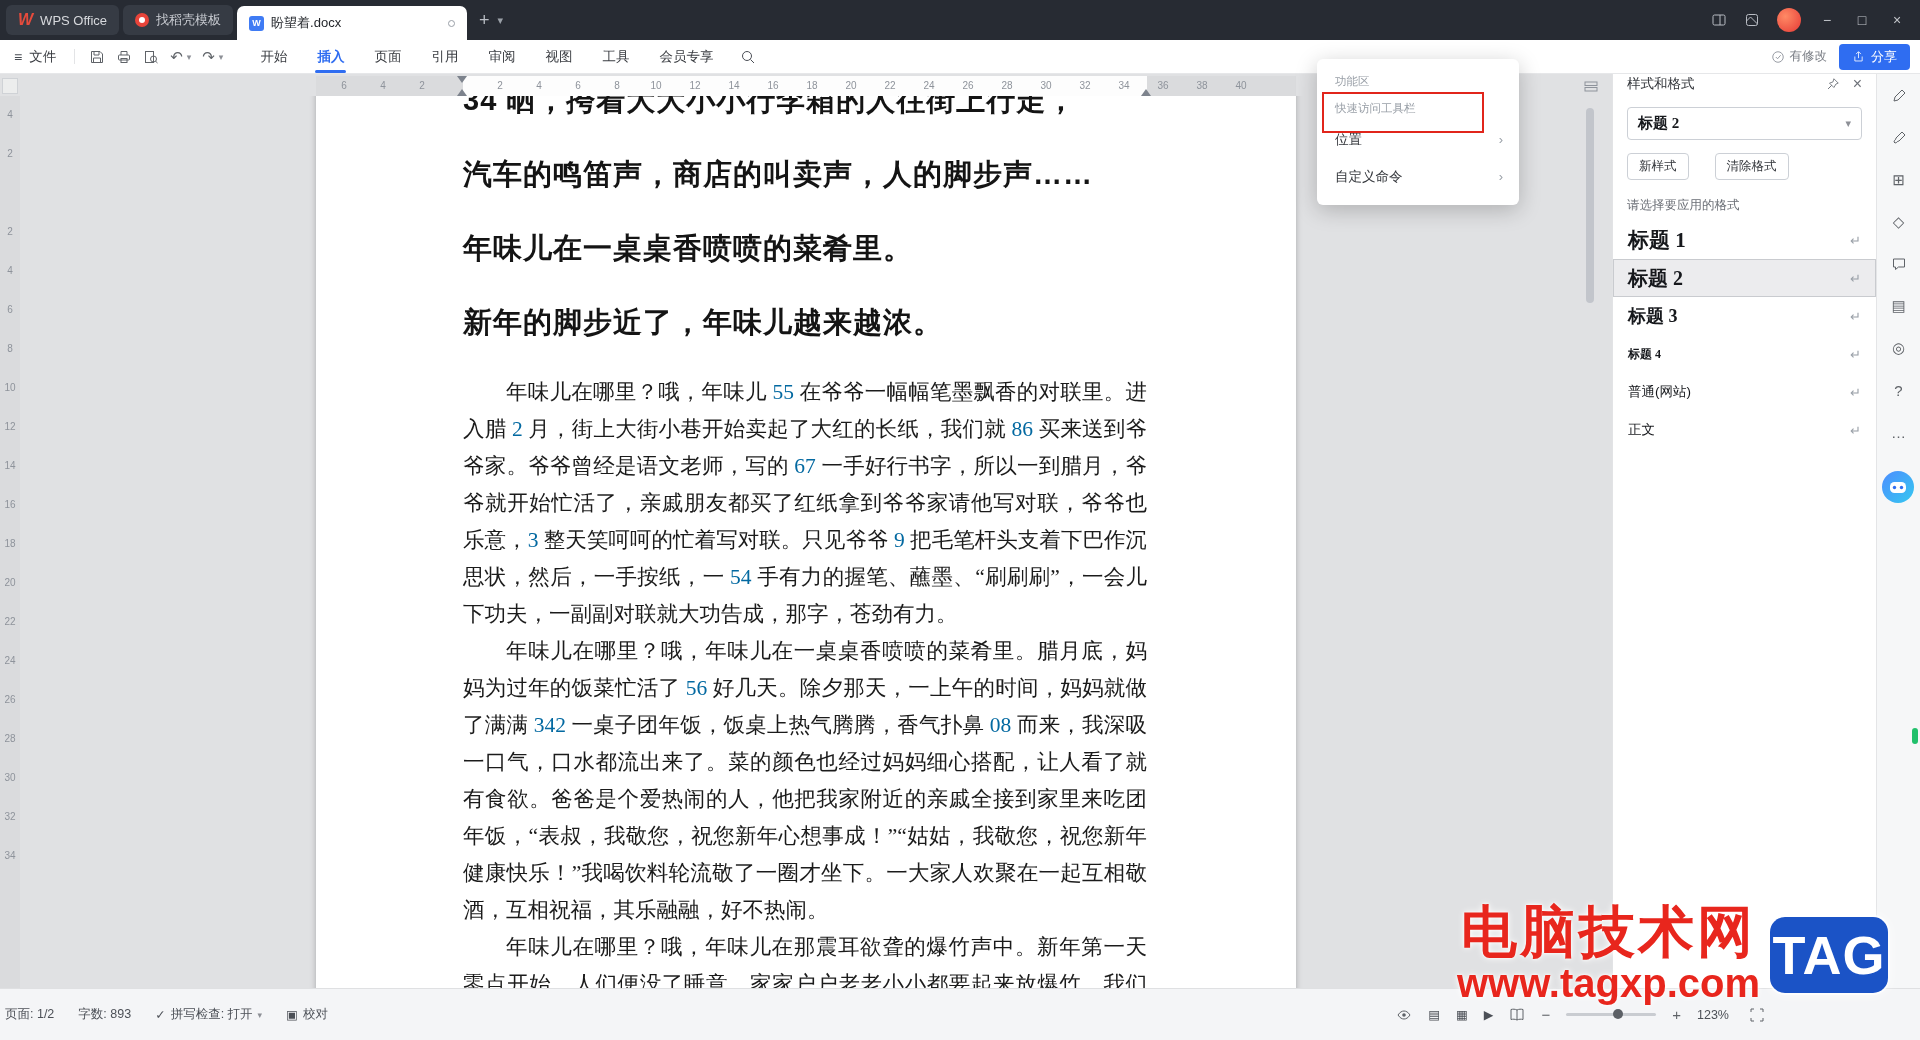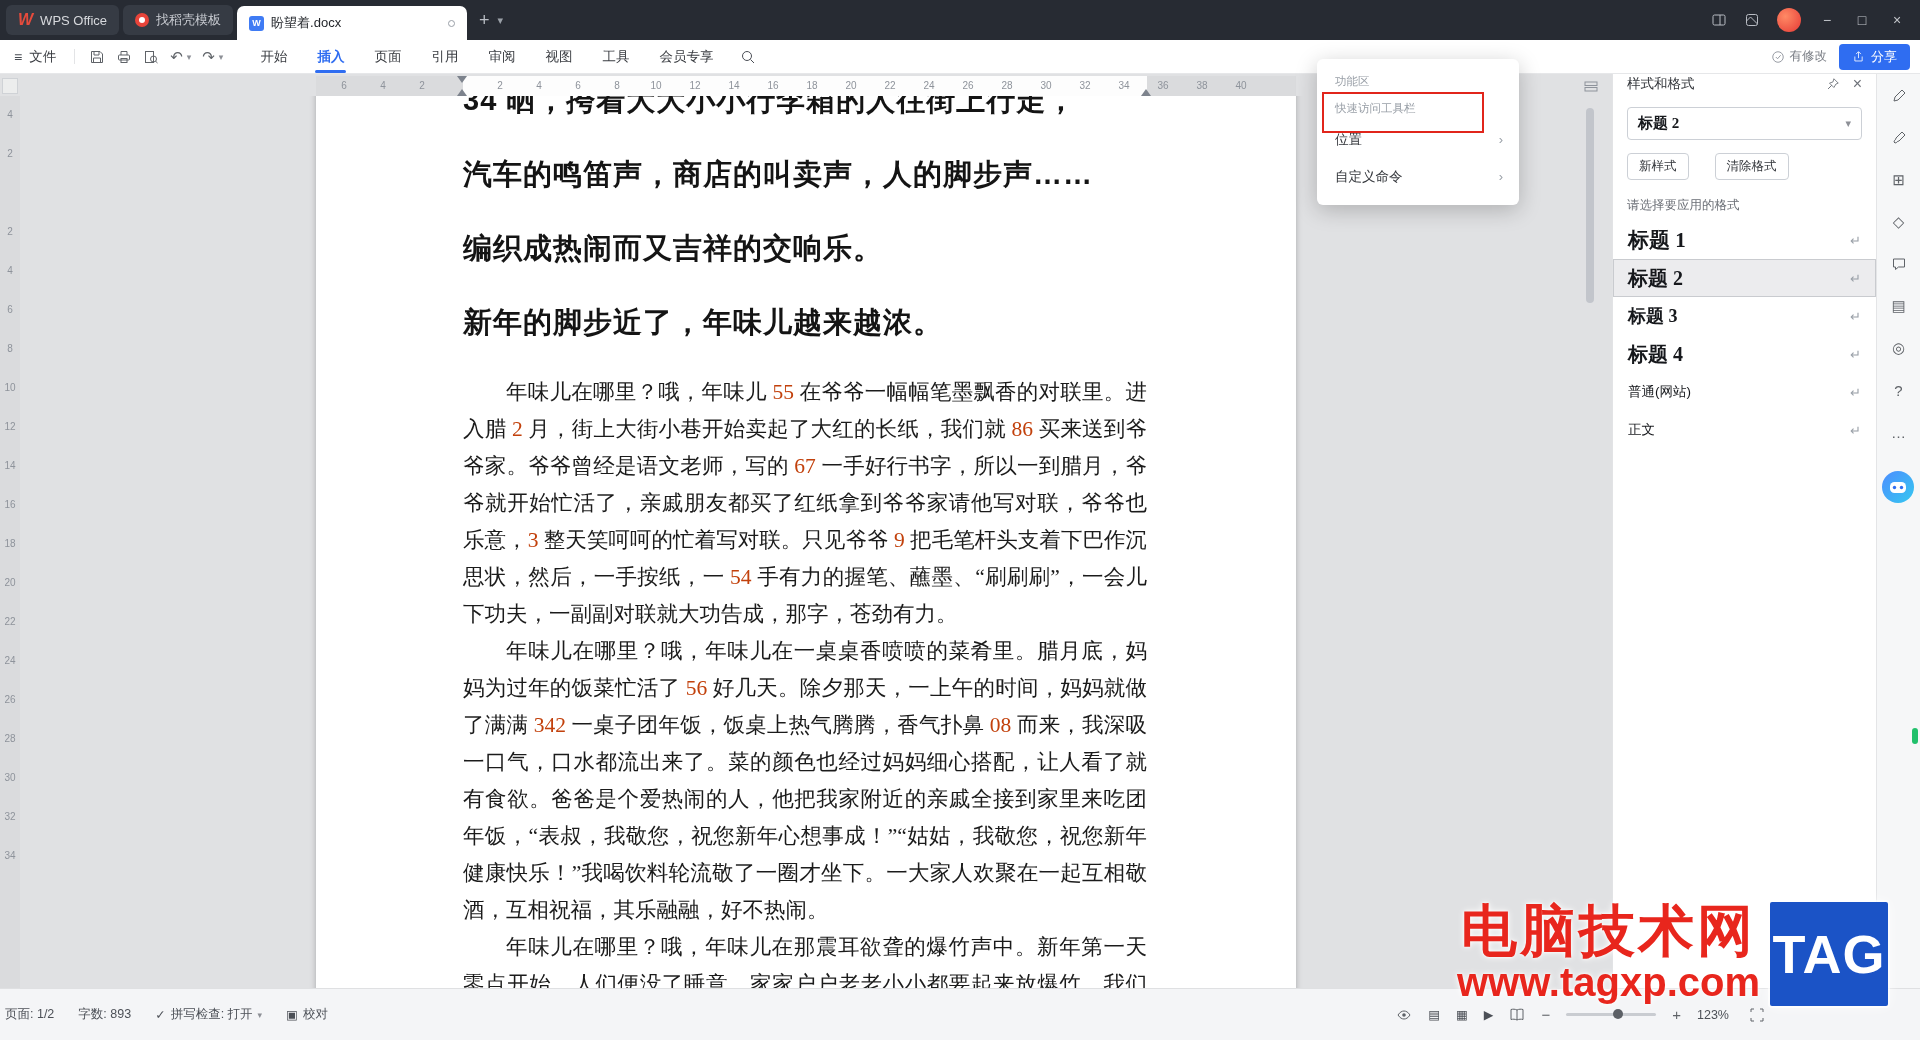--- a/index.html
+++ b/index.html
@@ -51,21 +51,21 @@
 .im.hg{left:141px;bottom:0;border-bottom:7px solid #7d838d;}
 .im.ri{left:825px;bottom:0;border-bottom:7px solid #7d838d;}
 .v-ruler{position:absolute;left:0;top:96px;width:20px;bottom:38px;background:#dadbdd;z-index:9;}
 .vnum{position:absolute;left:0;width:20px;text-align:center;font-size:10px;color:#8e939b;}
 
 
 .doc-viewport{position:absolute;left:20px;top:96px;width:1584px;bottom:38px;overflow:hidden;}
 .page{position:absolute;left:296px;top:-30px;width:980px;height:1560px;background:#fff;box-shadow:0 0 6px rgba(0,0,0,.25);padding:12px 149px 0 147px;cursor:text;}
 .doc-heading{font-weight:700;font-size:29px;line-height:44px;color:#141414;margin-bottom:30px;letter-spacing:1px;}
 .doc-para{font-family:"Liberation Serif","DejaVu Serif",serif;font-size:21.5px;line-height:37px;color:#1b1b1b;text-align:justify;text-indent:2em;}
-.ins{color:#c2410c;}
+.ins{color:#0369a1;}
 .doc-scrollbar{position:absolute;left:1586px;top:108px;width:8px;height:195px;border-radius:4px;background:#c2c5cb;z-index:12;}
 .ruler-toggle{position:absolute;left:1583px;top:78px;z-index:12;}
 
 
 .ctx-menu{position:absolute;left:1317px;top:59px;width:202px;background:#fff;border-radius:6px;box-shadow:0 5px 22px rgba(0,0,0,.22);padding:8px 0 10px;z-index:60;}
 .ctx-label{padding:7px 18px 5px;font-size:11.5px;color:#9aa0a8;}
 .ctx-item{height:37px;display:flex;align-items:center;justify-content:space-between;padding:0 16px 0 18px;font-size:13.5px;color:#33363b;}
 .chev{color:#9aa0a8;font-size:13px;}
 .annotation-box{position:absolute;left:5px;top:33px;width:162px;height:41px;border:2px solid #e1251b;pointer-events:none;}
 
@@ -80,21 +80,21 @@
 .sel-caret{color:#8d9096;font-size:11px;}
 .sp-buttons{display:flex;gap:26px;margin:13px 14px 0;}
 .sp-btn{height:27px;border:1px solid #ccd0d6;border-radius:4px;padding:0 11px;font-size:12.5px;color:#33363b;display:flex;align-items:center;background:#fff;}
 .sp-hint{margin:17px 14px 7px;font-size:12.5px;color:#6a6e75;}
 .style-item{height:38px;display:flex;align-items:center;justify-content:space-between;padding:0 14px;border:1px solid transparent;}
 .style-item.selected{background:#ececee;border-color:#c9cbcf;}
 .style-item .sl{font-family:"Liberation Serif",serif;color:#16181c;}
 .style-item.h1 .sl{font-size:21px;font-weight:700;}
 .style-item.h2 .sl{font-size:20px;font-weight:700;}
 .style-item.h3 .sl{font-size:18px;font-weight:700;}
-.style-item.h4 .sl{font-size:20px;font-weight:700;}
+.style-item.h4 .sl{font-size:12px;font-weight:700;}
 .style-item.char .sl,.style-item.para .sl{font-size:13.5px;font-family:"Liberation Sans",sans-serif;}
 .style-item .sm{color:#9aa0a8;font-size:13px;}
 
 
 .right-strip{position:absolute;right:0;top:74px;width:44px;bottom:38px;background:#f6f7f8;border-left:1px solid #e4e5e7;z-index:20;display:flex;flex-direction:column;align-items:center;padding-top:12px;gap:22px;}
 .strip-icon{width:20px;height:20px;display:flex;align-items:center;justify-content:center;font-size:15px;color:#5f6368;}
 .assistant{position:absolute;left:4px;top:396px;}
 .green-flag{position:absolute;right:2px;top:654px;width:6px;height:16px;border-radius:3px;background:#21c06b;}
 
 
@@ -106,21 +106,21 @@
 .zoom-track{width:90px;height:3px;background:#c9ccd1;border-radius:2px;position:relative;}
 .zoom-thumb{position:absolute;left:52%;top:-4px;width:10px;height:10px;border-radius:50%;background:#5c6066;}
 .zoom-val{min-width:36px;}
 .zoom-btn{font-size:15px;color:#5f6368;}
 
 
 .watermark{position:absolute;right:32px;bottom:34px;display:flex;align-items:center;gap:10px;z-index:100;}
 .wm-lines{text-align:center;}
 .wm-l1{font-size:56px;font-weight:900;color:#e8261d;letter-spacing:3px;line-height:1;text-shadow:0 0 3px #fff,0 0 7px #fff;}
 .wm-l2{font-size:40px;font-weight:800;color:#e8261d;line-height:1.15;text-shadow:0 0 3px #fff,0 0 7px #fff;}
-.wm-badge{width:118px;height:104px;background:#1b53c6;border-radius:2px;display:flex;align-items:center;justify-content:center;color:#fff;font-size:54px;font-weight:900;letter-spacing:1px;box-shadow:0 0 0 2px rgba(255,255,255,.65),0 0 14px rgba(255,255,255,.85);}
+.wm-badge{width:118px;height:76px;background:#1b53c6;border-radius:15px;display:flex;align-items:center;justify-content:center;color:#fff;font-size:54px;font-weight:900;letter-spacing:1px;box-shadow:0 0 0 2px rgba(255,255,255,.65),0 0 14px rgba(255,255,255,.85);}
 </style>
 </head>
 <body>
 
 <div class="titlebar">
   <div class="app-pill">
     <span class="wps-logo">W</span>
     <span>WPS Office</span>
   </div>
   <div class="doc-tab">
@@ -279,21 +279,21 @@
       <span class="vnum" style="top: 715px;">32</span>
       <span class="vnum" style="top: 754px;">34</span>
     </div>
 </div>
 
 <div class="doc-viewport">
   <div class="page">
     <div>
         <div class="doc-heading"><span>34 晒，挎着大大小小行李箱的人往街上行走，</span></div>
         <div class="doc-heading"><span>汽车的鸣笛声，商店的叫卖声，人的脚步声……</span></div>
-        <div class="doc-heading"><span>编织成热闹而又吉祥的交响乐。</span></div>
+        <div class="doc-heading"><span>年味儿在一桌桌香喷喷的菜肴里。</span></div>
         <div class="doc-heading"><span>新年的脚步近了，年味儿越来越浓。</span></div>
         <div class="doc-para"><span>年味儿在哪里？哦，年味儿 </span><span class="ins">55</span><span> 在爷爷一幅幅笔墨飘香的对联里。进入腊 </span><span class="ins">2</span><span> 月，街上大街小巷开始卖起了大红的长纸，我们就 </span><span class="ins">86</span><span> 买来送到爷爷家。爷爷曾经是语文老师，写的 </span><span class="ins">67</span><span> 一手好行书字，所以一到腊月，爷爷就开始忙活了，亲戚朋友都买了红纸拿到爷爷家请他写对联，爷爷也乐意，</span><span class="ins">3</span><span> 整天笑呵呵的忙着写对联。只见爷爷 </span><span class="ins">9</span><span> 把毛笔杆头支着下巴作沉思状，然后，一手按纸，一 </span><span class="ins">54</span><span> 手有力的握笔、蘸墨、“刷刷刷”，一会儿下功夫，一副副对联就大功告成，那字，苍劲有力。</span></div>
         <div class="doc-para"><span>年味儿在哪里？哦，年味儿在一桌桌香喷喷的菜肴里。腊月底，妈妈为过年的饭菜忙活了 </span><span class="ins">56</span><span> 好几天。除夕那天，一上午的时间，妈妈就做了满满 </span><span class="ins">342</span><span> 一桌子团年饭，饭桌上热气腾腾，香气扑鼻 </span><span class="ins">08</span><span> 而来，我深吸一口气，口水都流出来了。菜的颜色也经过妈妈细心搭配，让人看了就有食欲。爸爸是个爱热闹的人，他把我家附近的亲戚全接到家里来吃团年饭，“表叔，我敬您，祝您新年心想事成！”“姑姑，我敬您，祝您新年健康快乐！”我喝饮料轮流敬了一圈才坐下。一大家人欢聚在一起互相敬酒，互相祝福，其乐融融，好不热闹。</span></div>
         <div class="doc-para"><span>年味儿在哪里？哦，年味儿在那震耳欲聋的爆竹声中。新年第一天零点开始，人们便没了睡意，家家户户老老小小都要起来放爆竹，我们那里叫“出天星”。大小单个的爆竹串成串儿，卷成圈，放之前要找一个长梯，拆开成圈的爆竹挂在</span></div>
       </div>
   </div>
 </div>
 <span class="ruler-toggle">
   <svg width="16" height="16" viewBox="0 0 16 16">
       <rect x="2" y="4" width="12" height="3.5" fill="none" stroke="#8e939b"></rect>

